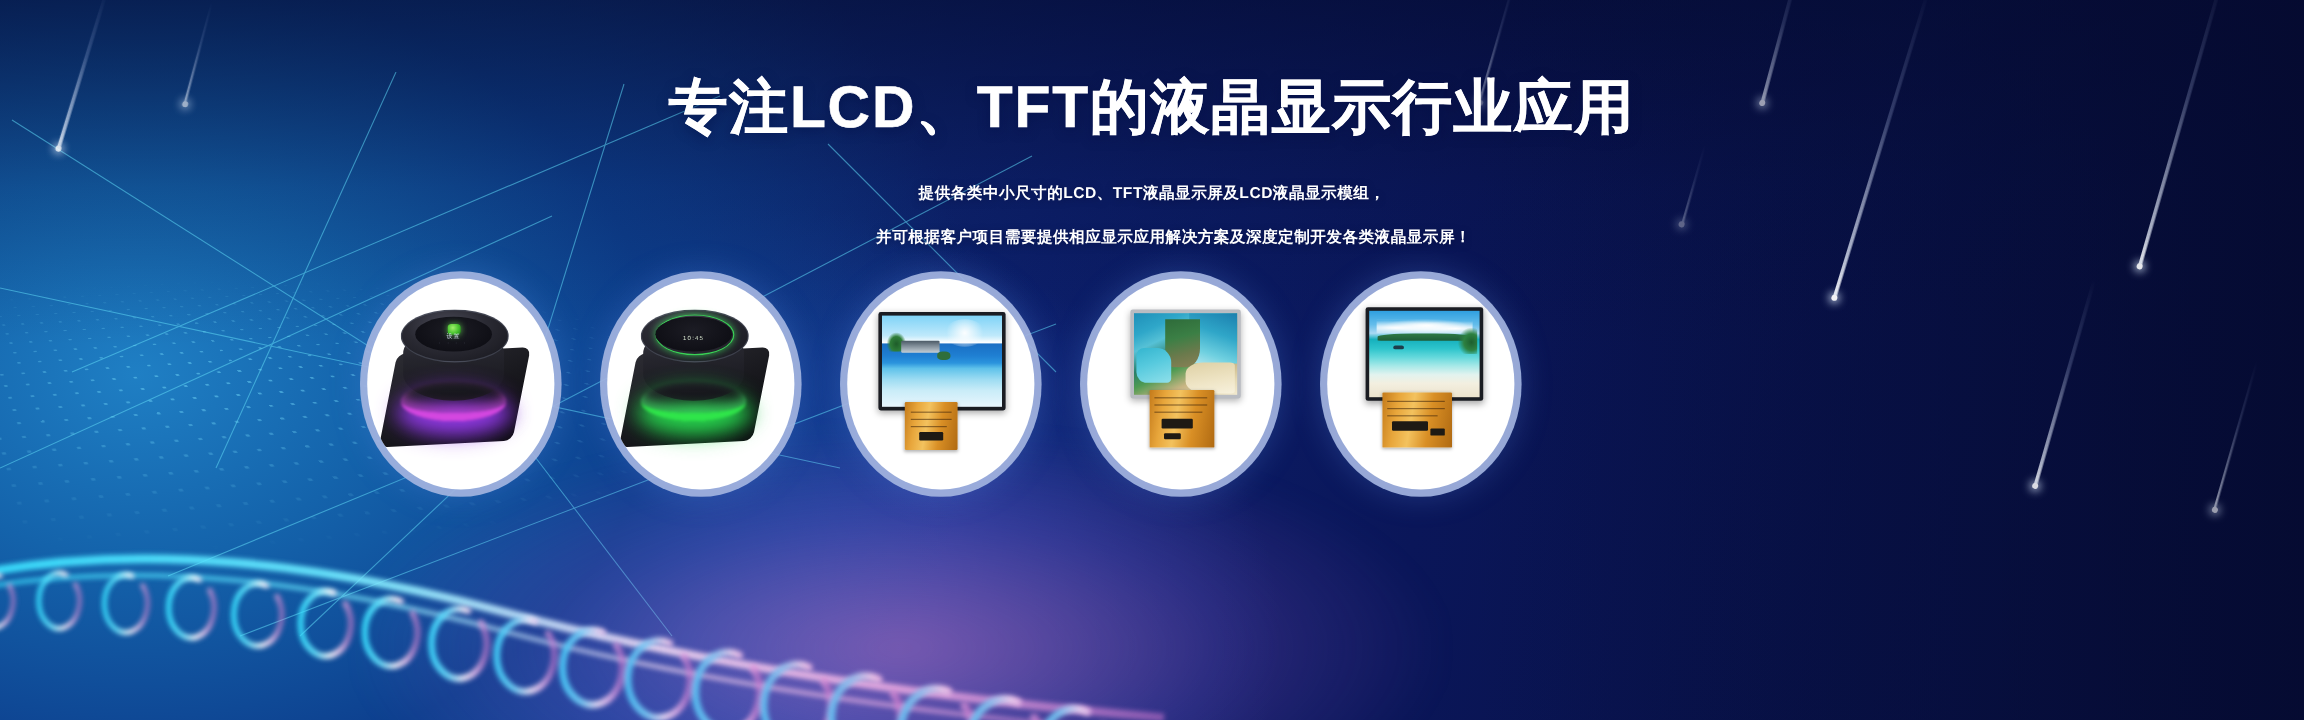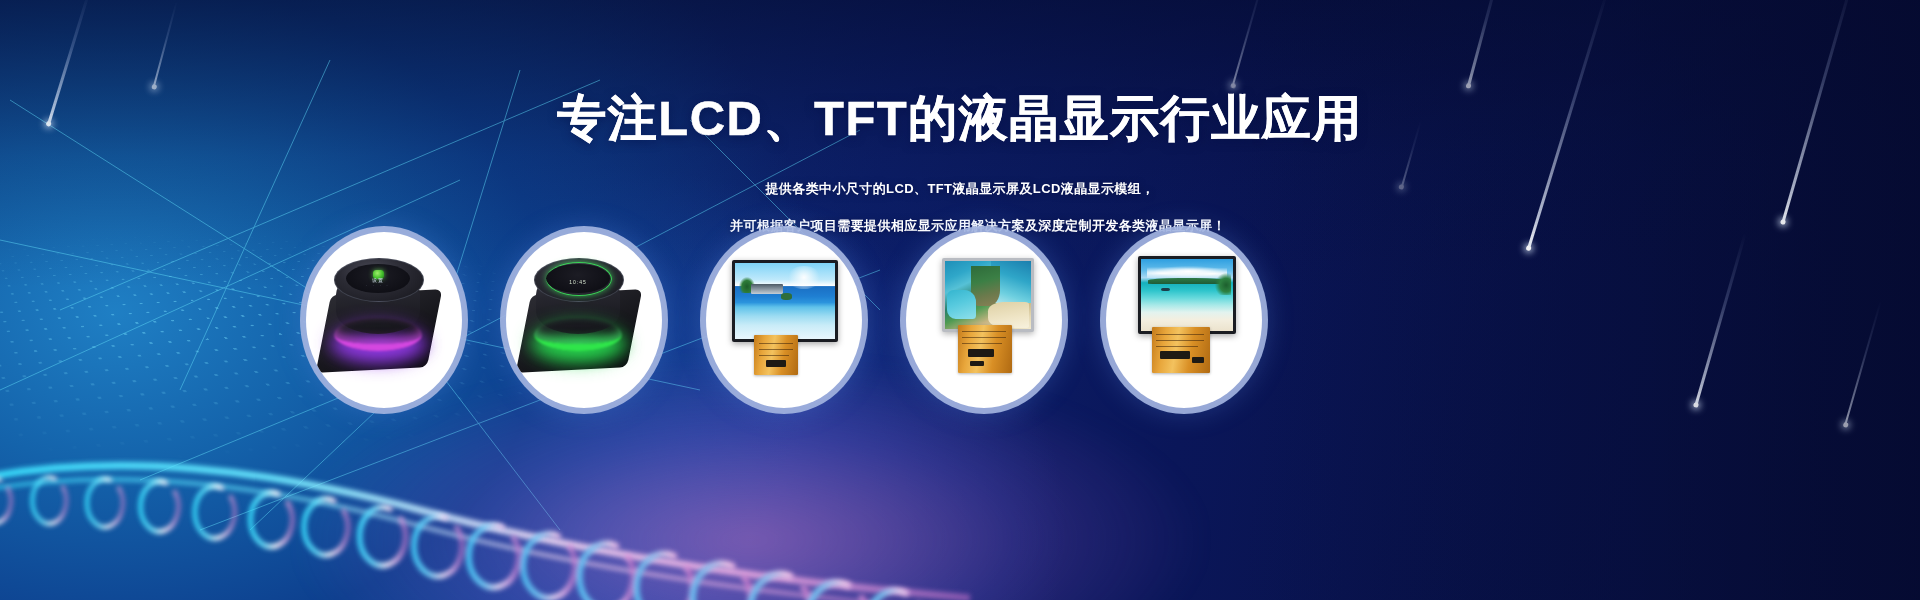--- a/index.html
+++ b/index.html
@@ -46,21 +46,21 @@
     border-radius:999px;filter:blur(.6px);}
   .meteor .head{position:absolute;bottom:-2px;left:50%;width:5px;height:5px;margin-left:-2.5px;
     border-radius:50%;background:#fff;box-shadow:0 0 7px 2px rgba(220,235,255,.9);}
 
   
   .pinkglow{position:absolute;left:300px;bottom:-120px;width:900px;height:360px;
     background:radial-gradient(ellipse at 50% 50%, rgba(226,120,200,.45) 0%, rgba(150,90,210,.22) 42%, rgba(0,0,0,0) 72%);
     filter:blur(10px);}
 
   
-  .text-wrap{position:absolute;left:0;right:0;top:64px;text-align:center;z-index:6;margin-top:28px;}
+  .text-wrap{position:absolute;left:0;right:0;top:64px;text-align:center;z-index:6;}
   .headline{
     color:#ffffff;font-size:49px;font-weight:bold;letter-spacing:1.5px;
     line-height:1.1;margin:0;
     text-shadow:0 2px 10px rgba(0,14,70,.55);
     -webkit-text-stroke:.5px #fff;}
   .subline{
     color:#ffffff;font-size:13px;font-weight:bold;letter-spacing:.4px;
     margin:0;line-height:1;text-shadow:0 1px 6px rgba(0,12,60,.5);}
   .sub1{margin-top:36px;}
   .sub2{margin-top:24px;padding-left:36px;}

